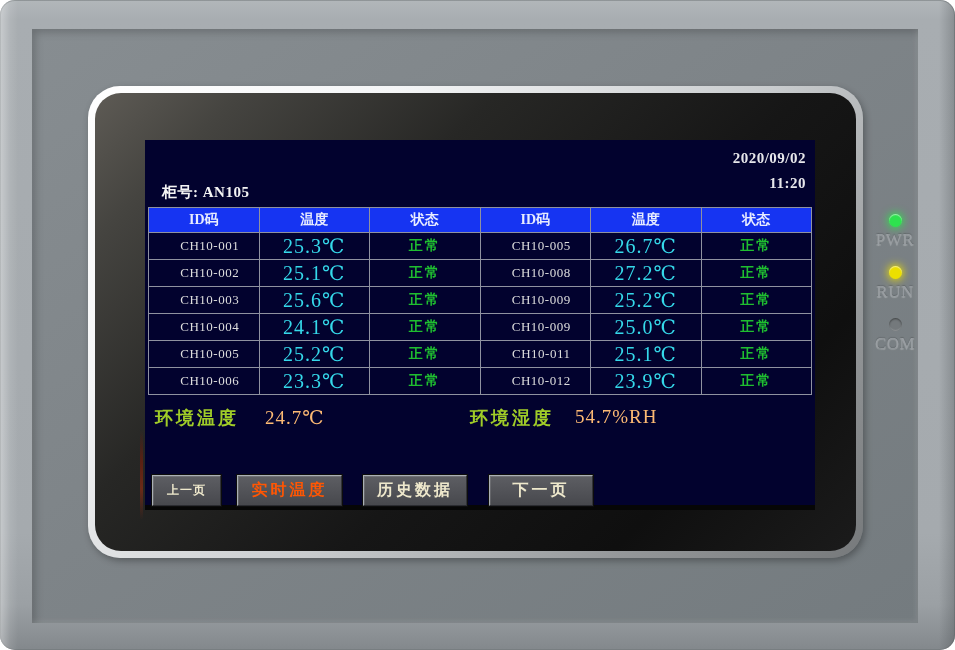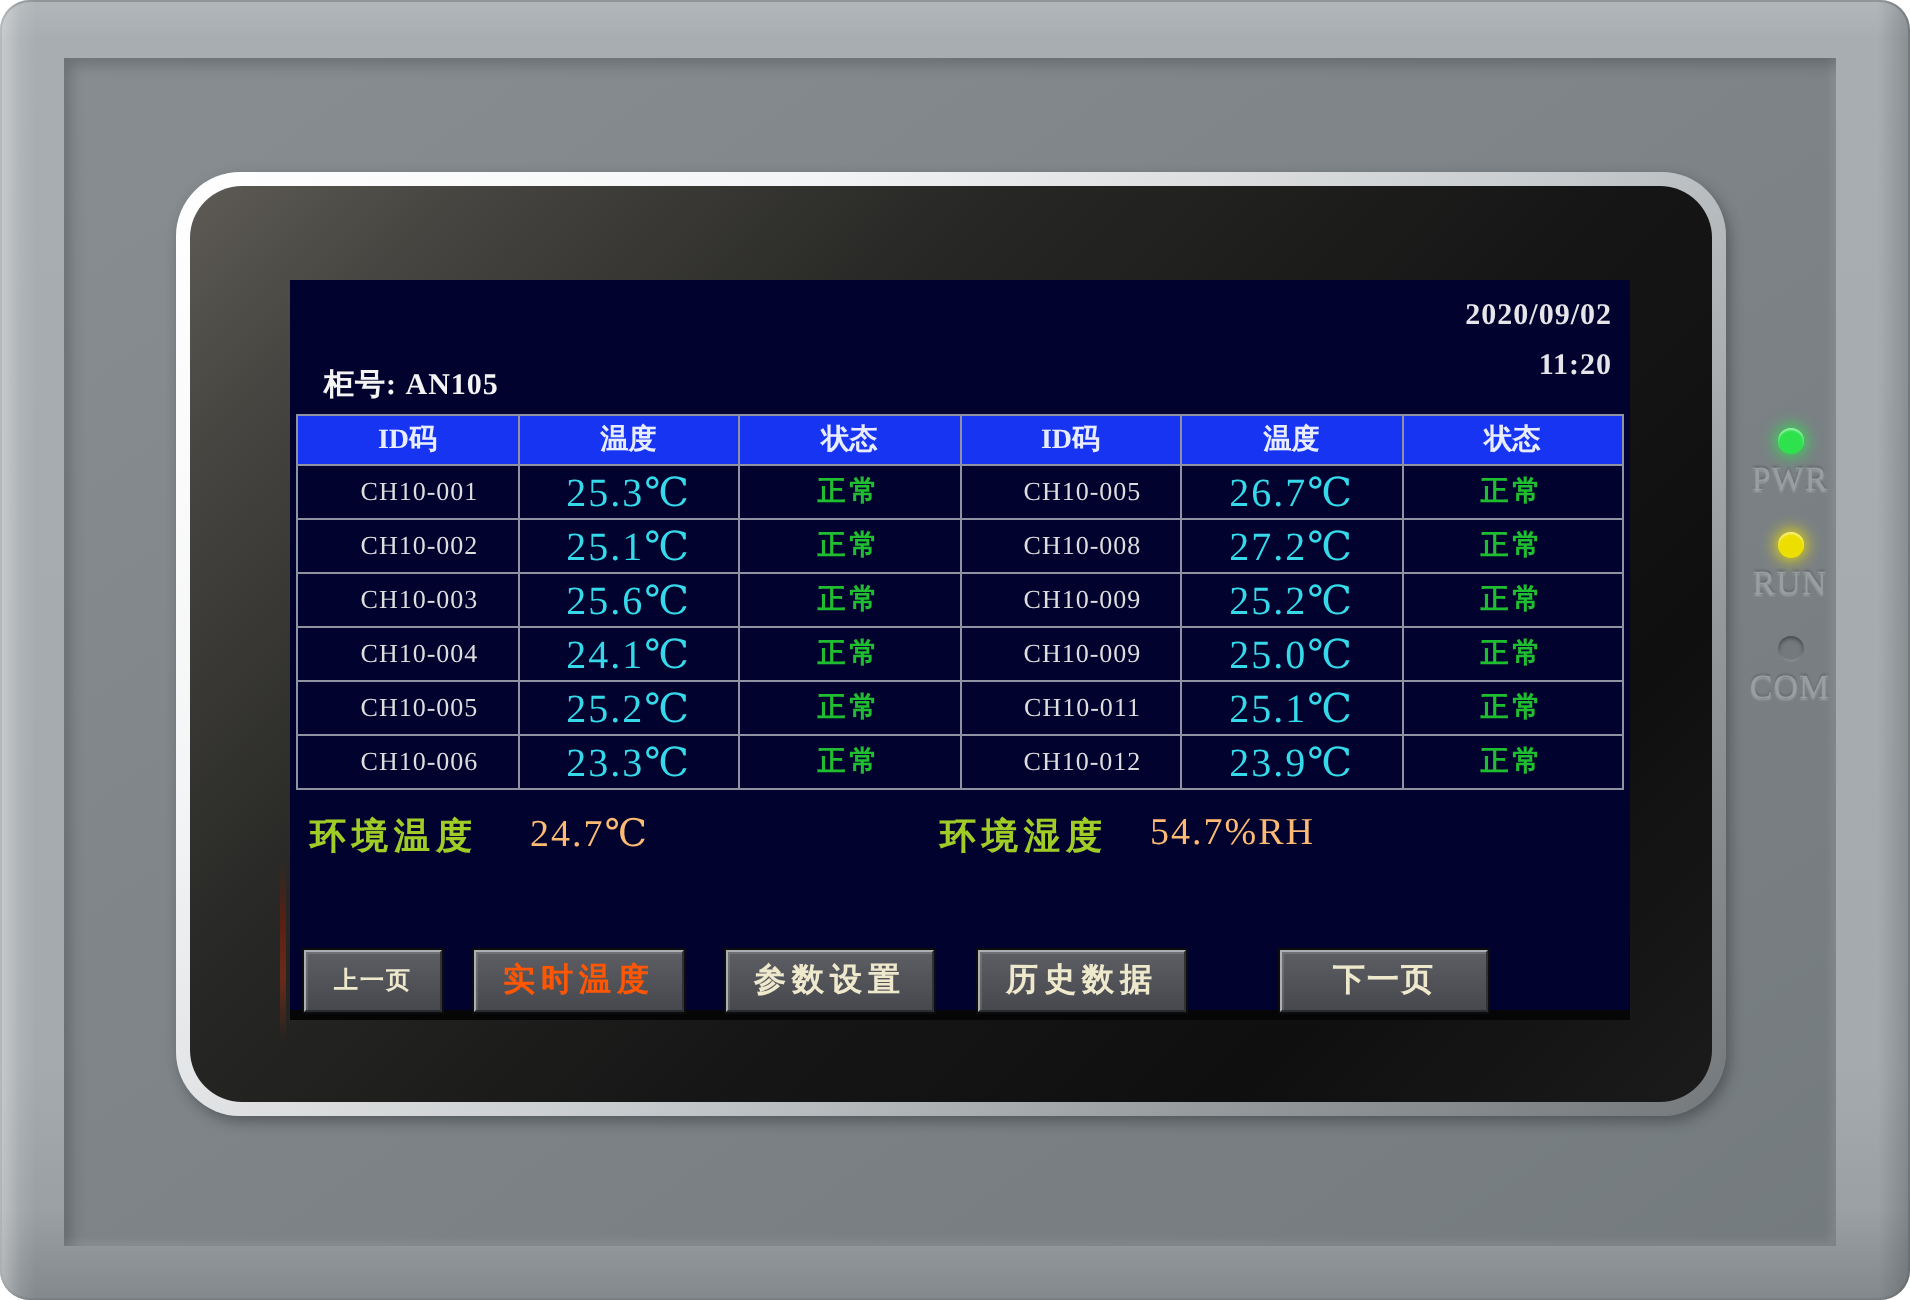--- a/index.html
+++ b/index.html
@@ -155,21 +155,20 @@
     </table>
 
     <span class="ambient-label" id="amb-temp-label">环境温度</span>
     <span class="ambient-value" id="amb-temp-value">24.7℃</span>
     <span class="ambient-label" id="amb-hum-label">环境湿度</span>
     <span class="ambient-value" id="amb-hum-value">54.7%RH</span>
 
     <div class="btns" id="btns">
         <div class="btn">上一页</div>
         <div class="btn active">实时温度</div>
-        <div class="btn">参数设置</div>
         <div class="btn">历史数据</div>
         <div class="btn">下一页</div>
       </div>
 
     <div class="edge-artifact"></div>
   </div>
 
   <div class="leds" id="leds">
       <div class="led-item">
         <div class="led-dot" style="background: rgb(46, 226, 78); box-shadow: rgb(46, 226, 78) 0px 0px 8px 1px, rgba(255, 255, 255, 0.55) 0px 1px 1px inset;"></div>

